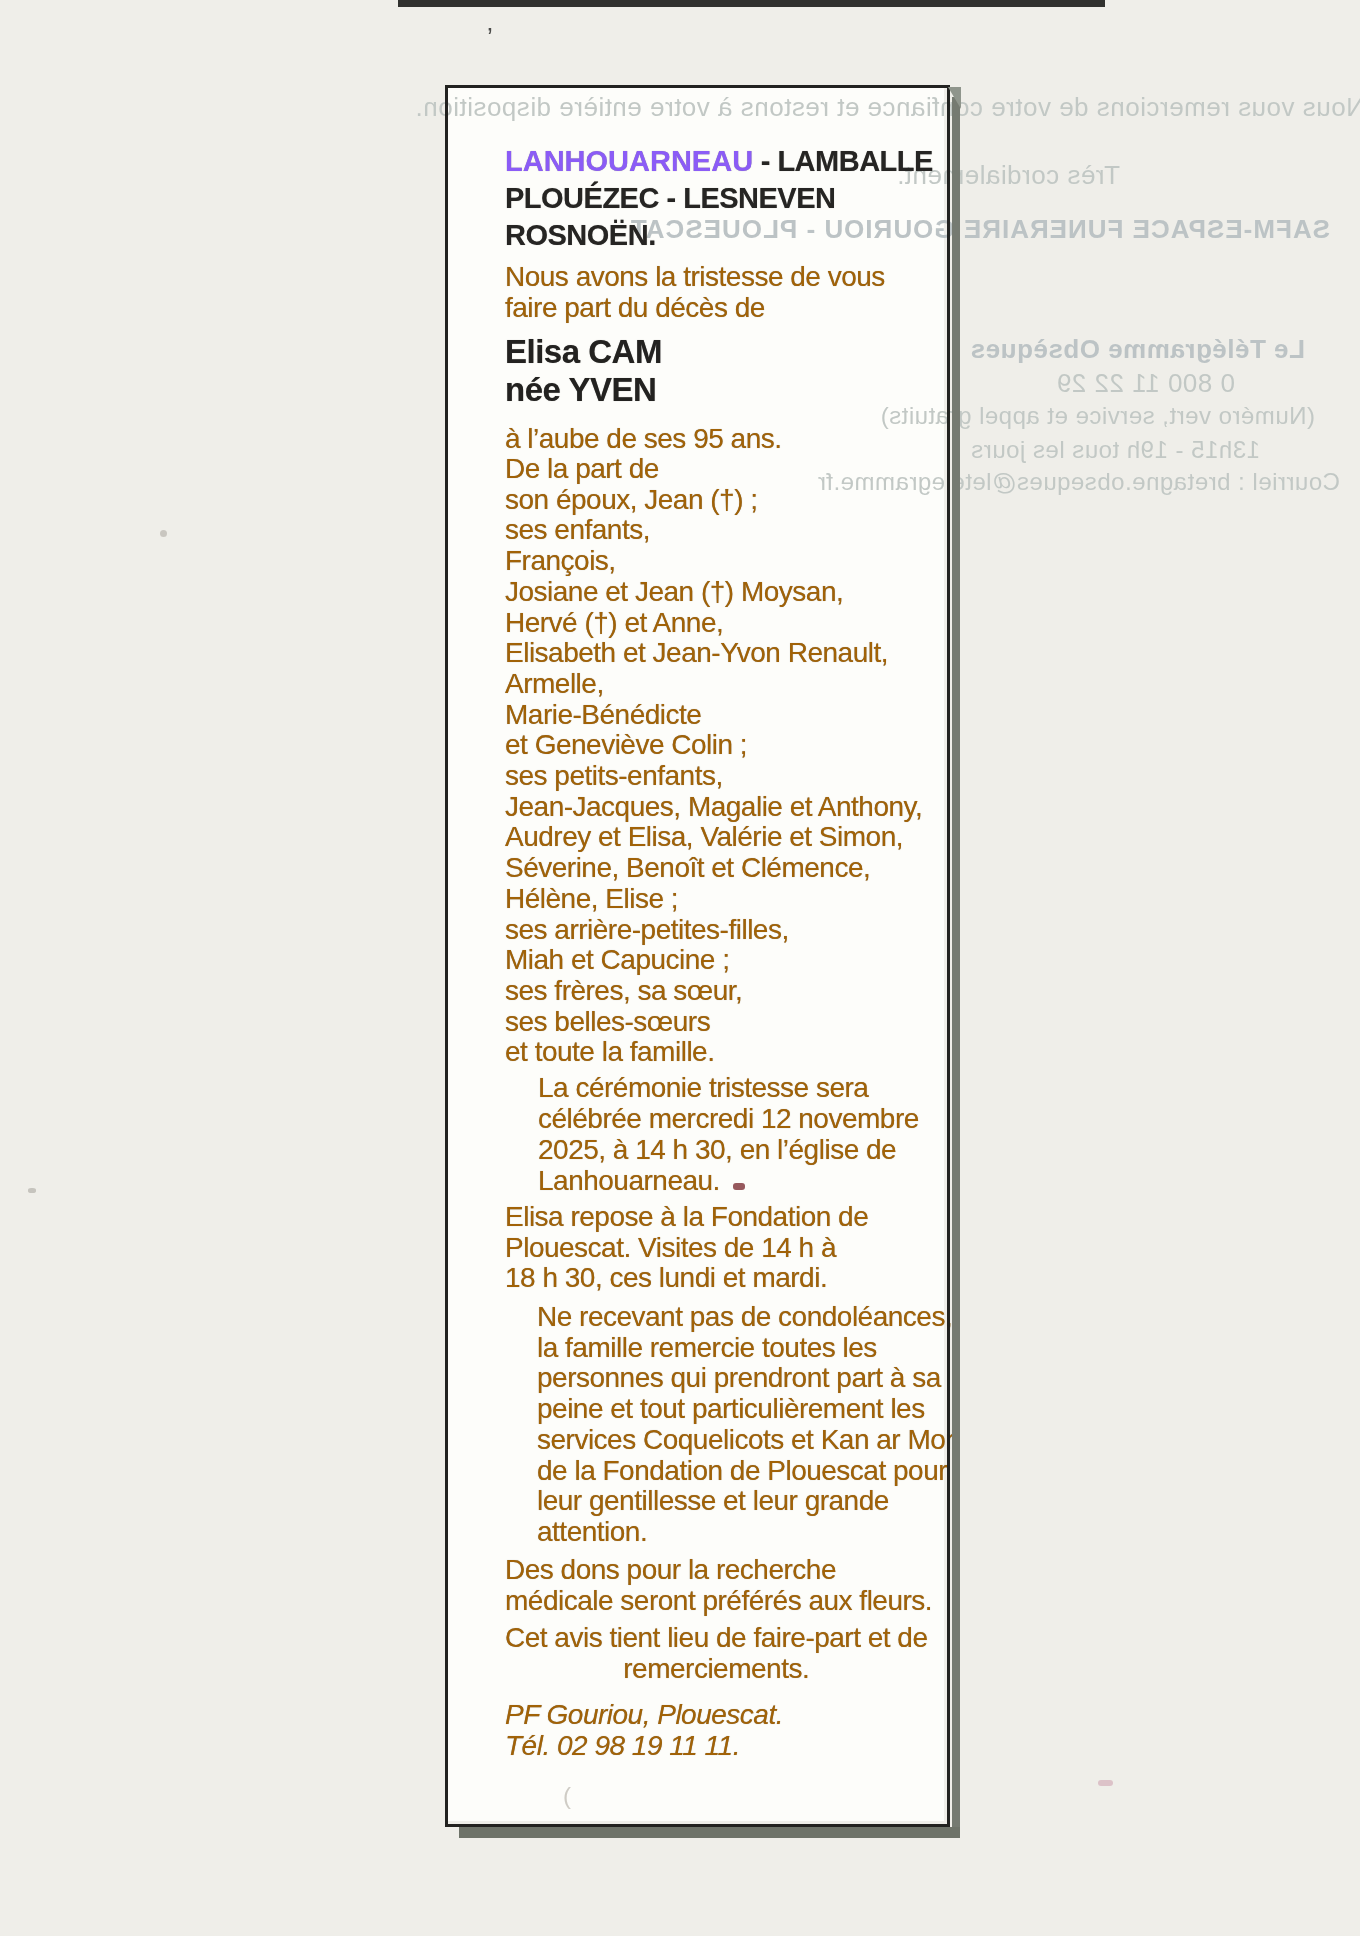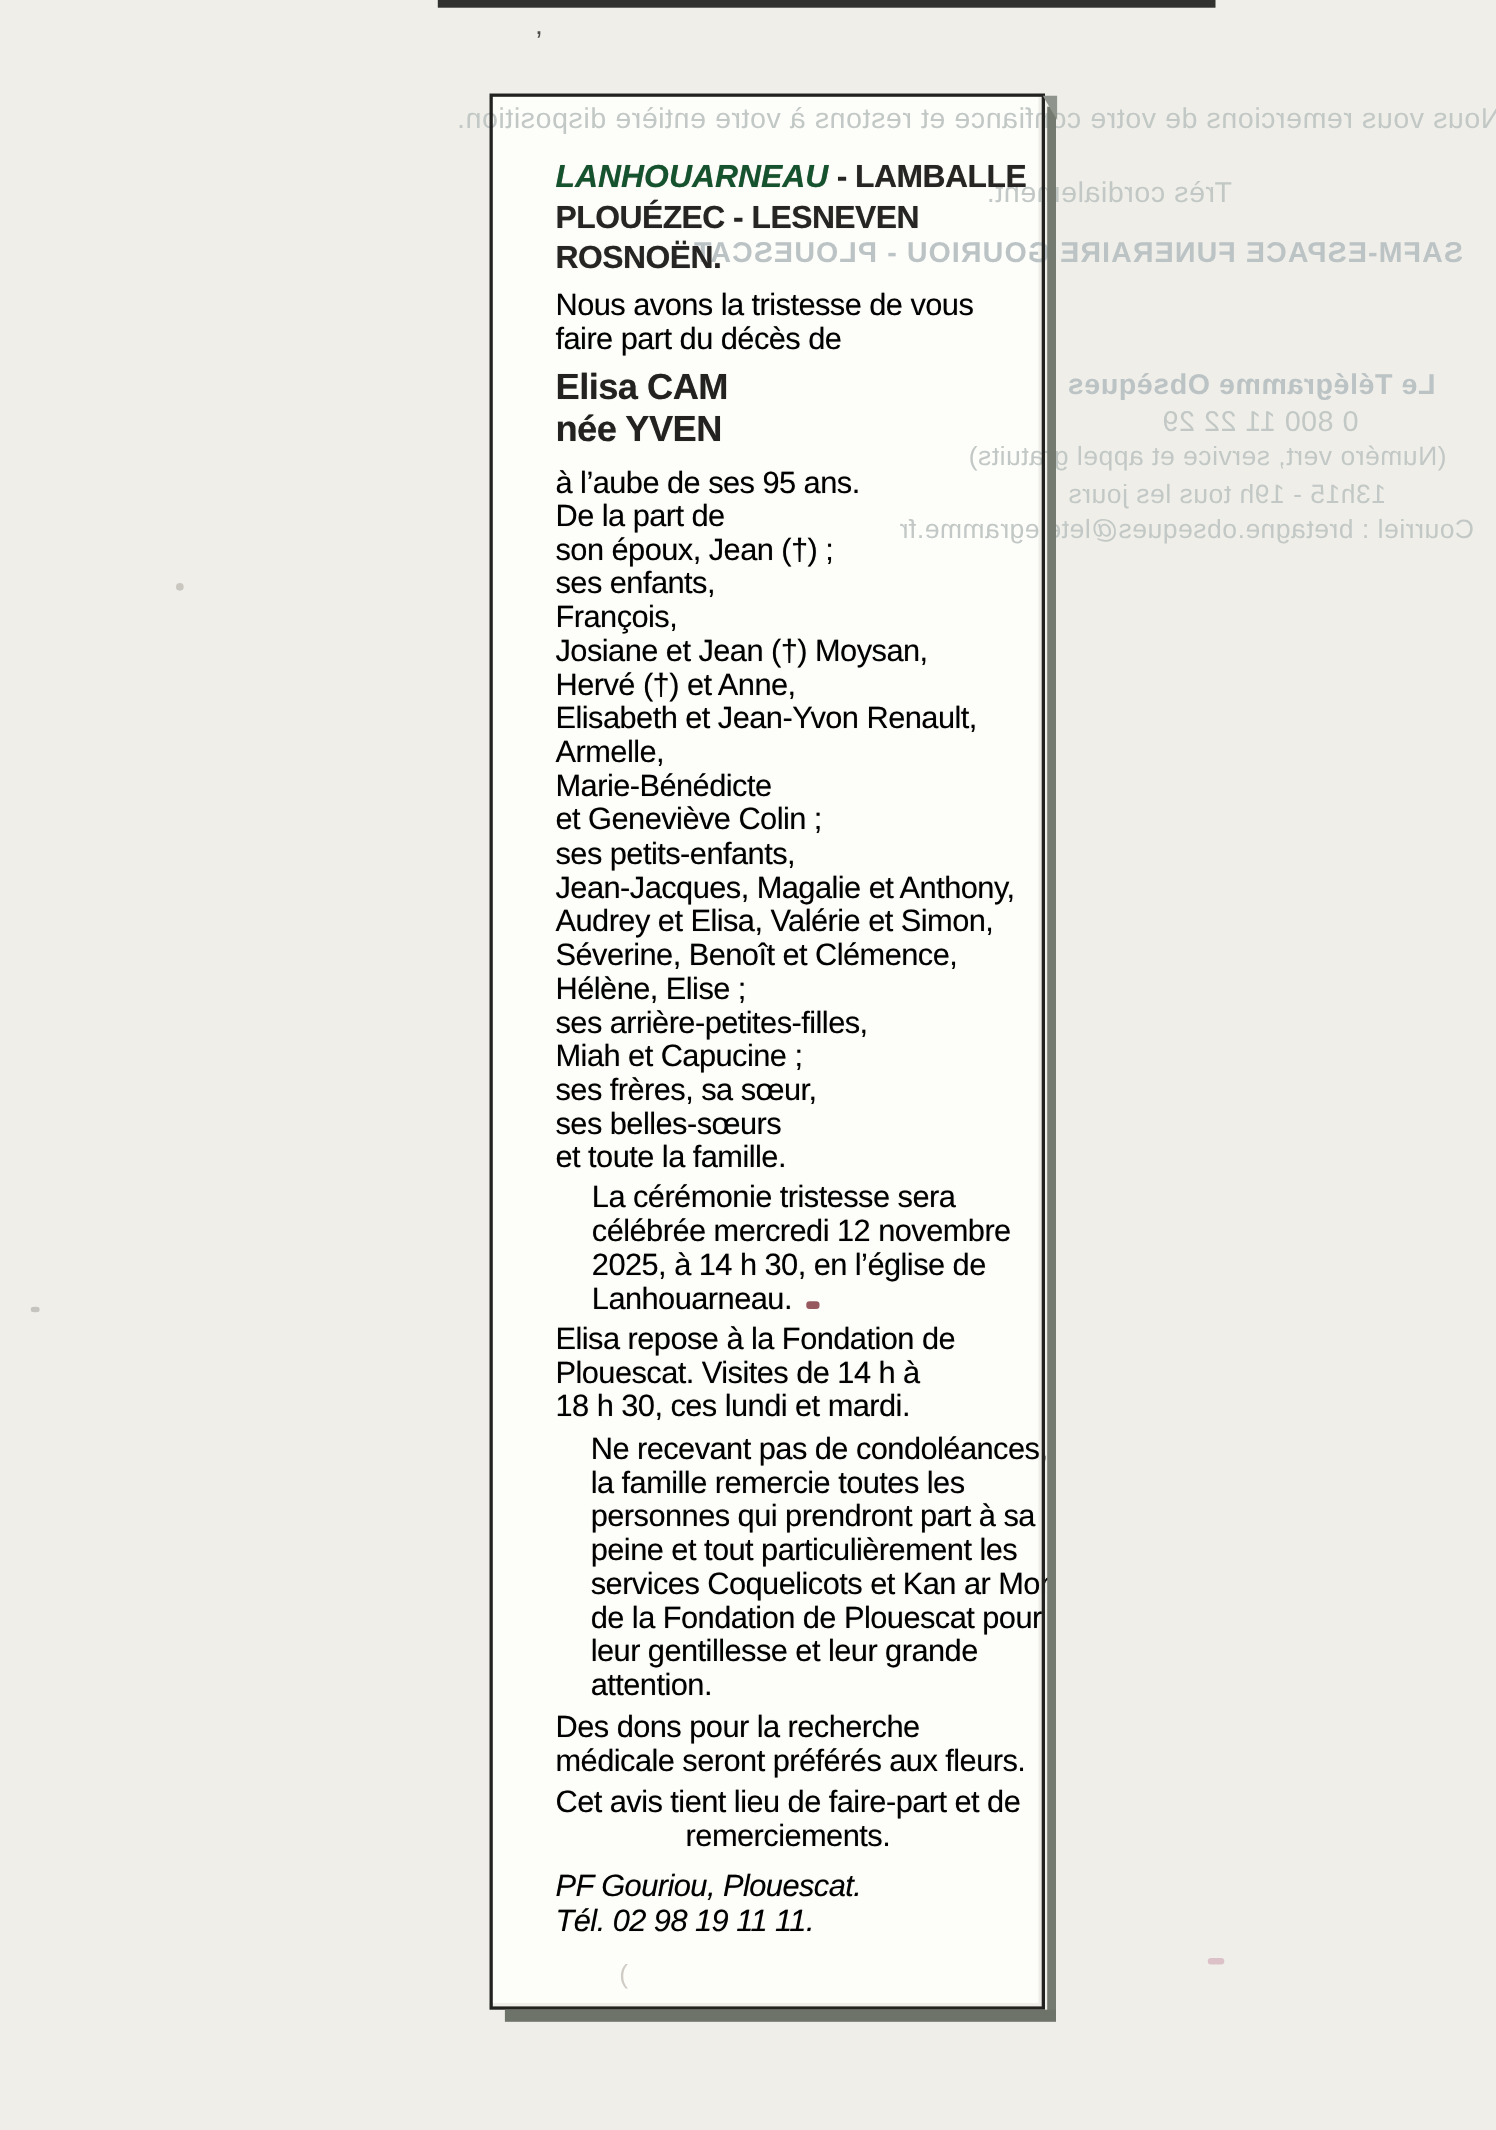--- a/index.html
+++ b/index.html
@@ -23,21 +23,21 @@
   
   .ghost{
     position:absolute;z-index:2;white-space:nowrap;
     transform:scaleX(-1);
     color:#c2c8c5;font-size:26px;letter-spacing:.5px;
     text-align:left;
   }
   .ghost.bold{font-weight:700;color:#bcc3c5;}
 
   
-  .blk{position:absolute;left:505px;z-index:3;color:#000000;font-size:28px;line-height:30.7px;letter-spacing:-0.5px;text-shadow:0 0 .7px rgba(45,45,42,.55);}
+  .blk{position:absolute;left:505px;z-index:3;color:#a16207;font-size:28px;line-height:30.7px;letter-spacing:-0.5px;text-shadow:0 0 .7px rgba(45,45,42,.55);}
   .blk .ln{white-space:nowrap;}
   .cities{font-weight:700;font-size:29px;line-height:37px;color:#262523;}
   .accent{letter-spacing:0;}
   .name-blk{width:425px;text-align:left;font-weight:700;font-size:33px;line-height:38px;color:#232220;}
   .indent{left:538px;}
   .italic{font-style:italic;}
 
   
   .speck{position:absolute;z-index:5;}
 </style>
@@ -53,21 +53,21 @@
   <div class="ghost" style="left:405px;top:92px;width:960px;">Nous vous remercions de votre confiance et restons à votre entière disposition.</div>
   <div class="ghost" style="left:820px;top:160px;width:300px;">Très cordialement.</div>
   <div class="ghost bold" style="left:400px;top:214px;width:930px;letter-spacing:1px;">SAFM-ESPACE FUNERAIRE GOURIOU - PLOUESCAT</div>
   <div class="ghost bold" style="left:905px;top:334px;width:400px;">Le Télégramme Obsèques</div>
   <div class="ghost" style="left:935px;top:368px;width:300px;">0 800 11 22 29</div>
   <div class="ghost" style="left:915px;top:402px;width:400px;font-size:24px;">(Numéro vert, service et appel gratuits)</div>
   <div class="ghost" style="left:910px;top:436px;width:350px;font-size:24px;">13h15 - 19h tous les jours</div>
   <div class="ghost" style="left:740px;top:468px;width:600px;font-size:24px;">Courriel : bretagne.obseques@letelegramme.fr</div>
 
   <div class="blk cities" style="top:143px;">
-    <div class="ln"><span class="accent" id="accent-city" style="color: #14532d; font-style: italic;">LANHOUARNEAU</span><span> - LAMBALLE</span></div>
+    <div class="ln"><span class="accent" id="accent-city" style="color: #8b5cf6;">LANHOUARNEAU</span><span> - LAMBALLE</span></div>
     <div class="ln">PLOUÉZEC - LESNEVEN</div>
     <div class="ln">ROSNOËN.</div>
   </div>
 
   <div class="blk" style="top:262px;">
     <div class="ln">Nous avons la tristesse de vous</div>
     <div class="ln">faire part du décès de</div>
   </div>
 
   <div class="blk name-blk" style="top:333px;">

